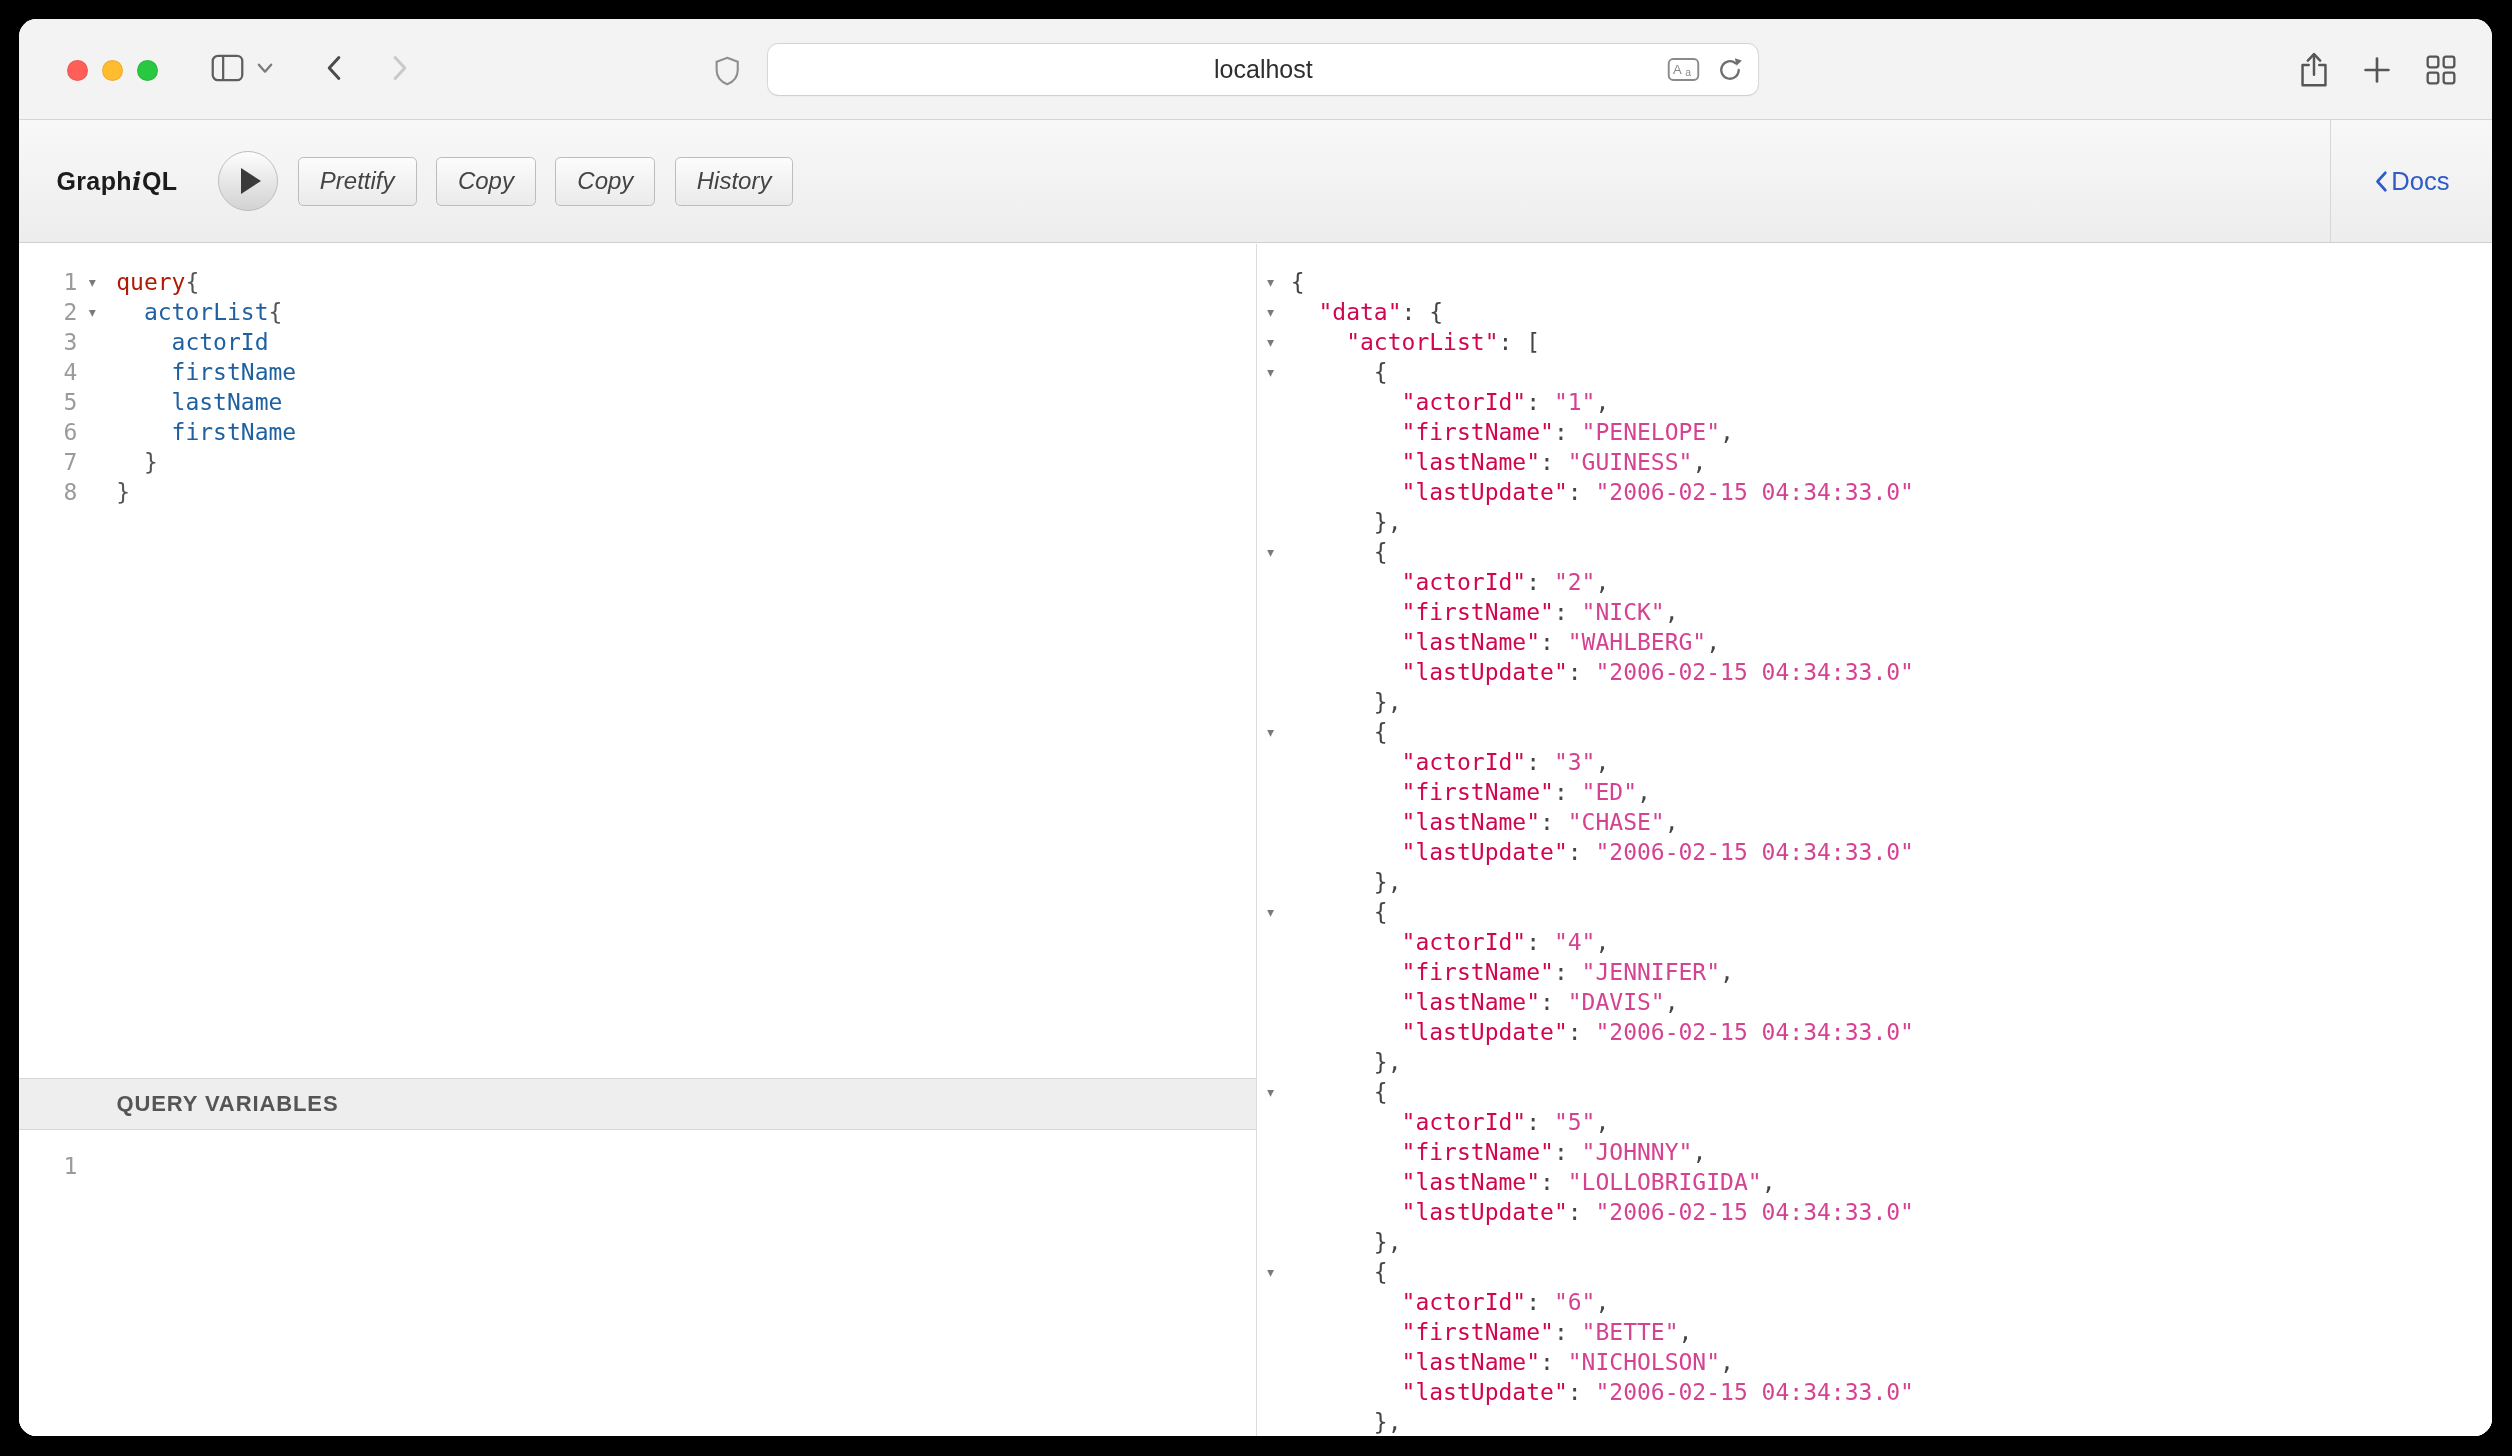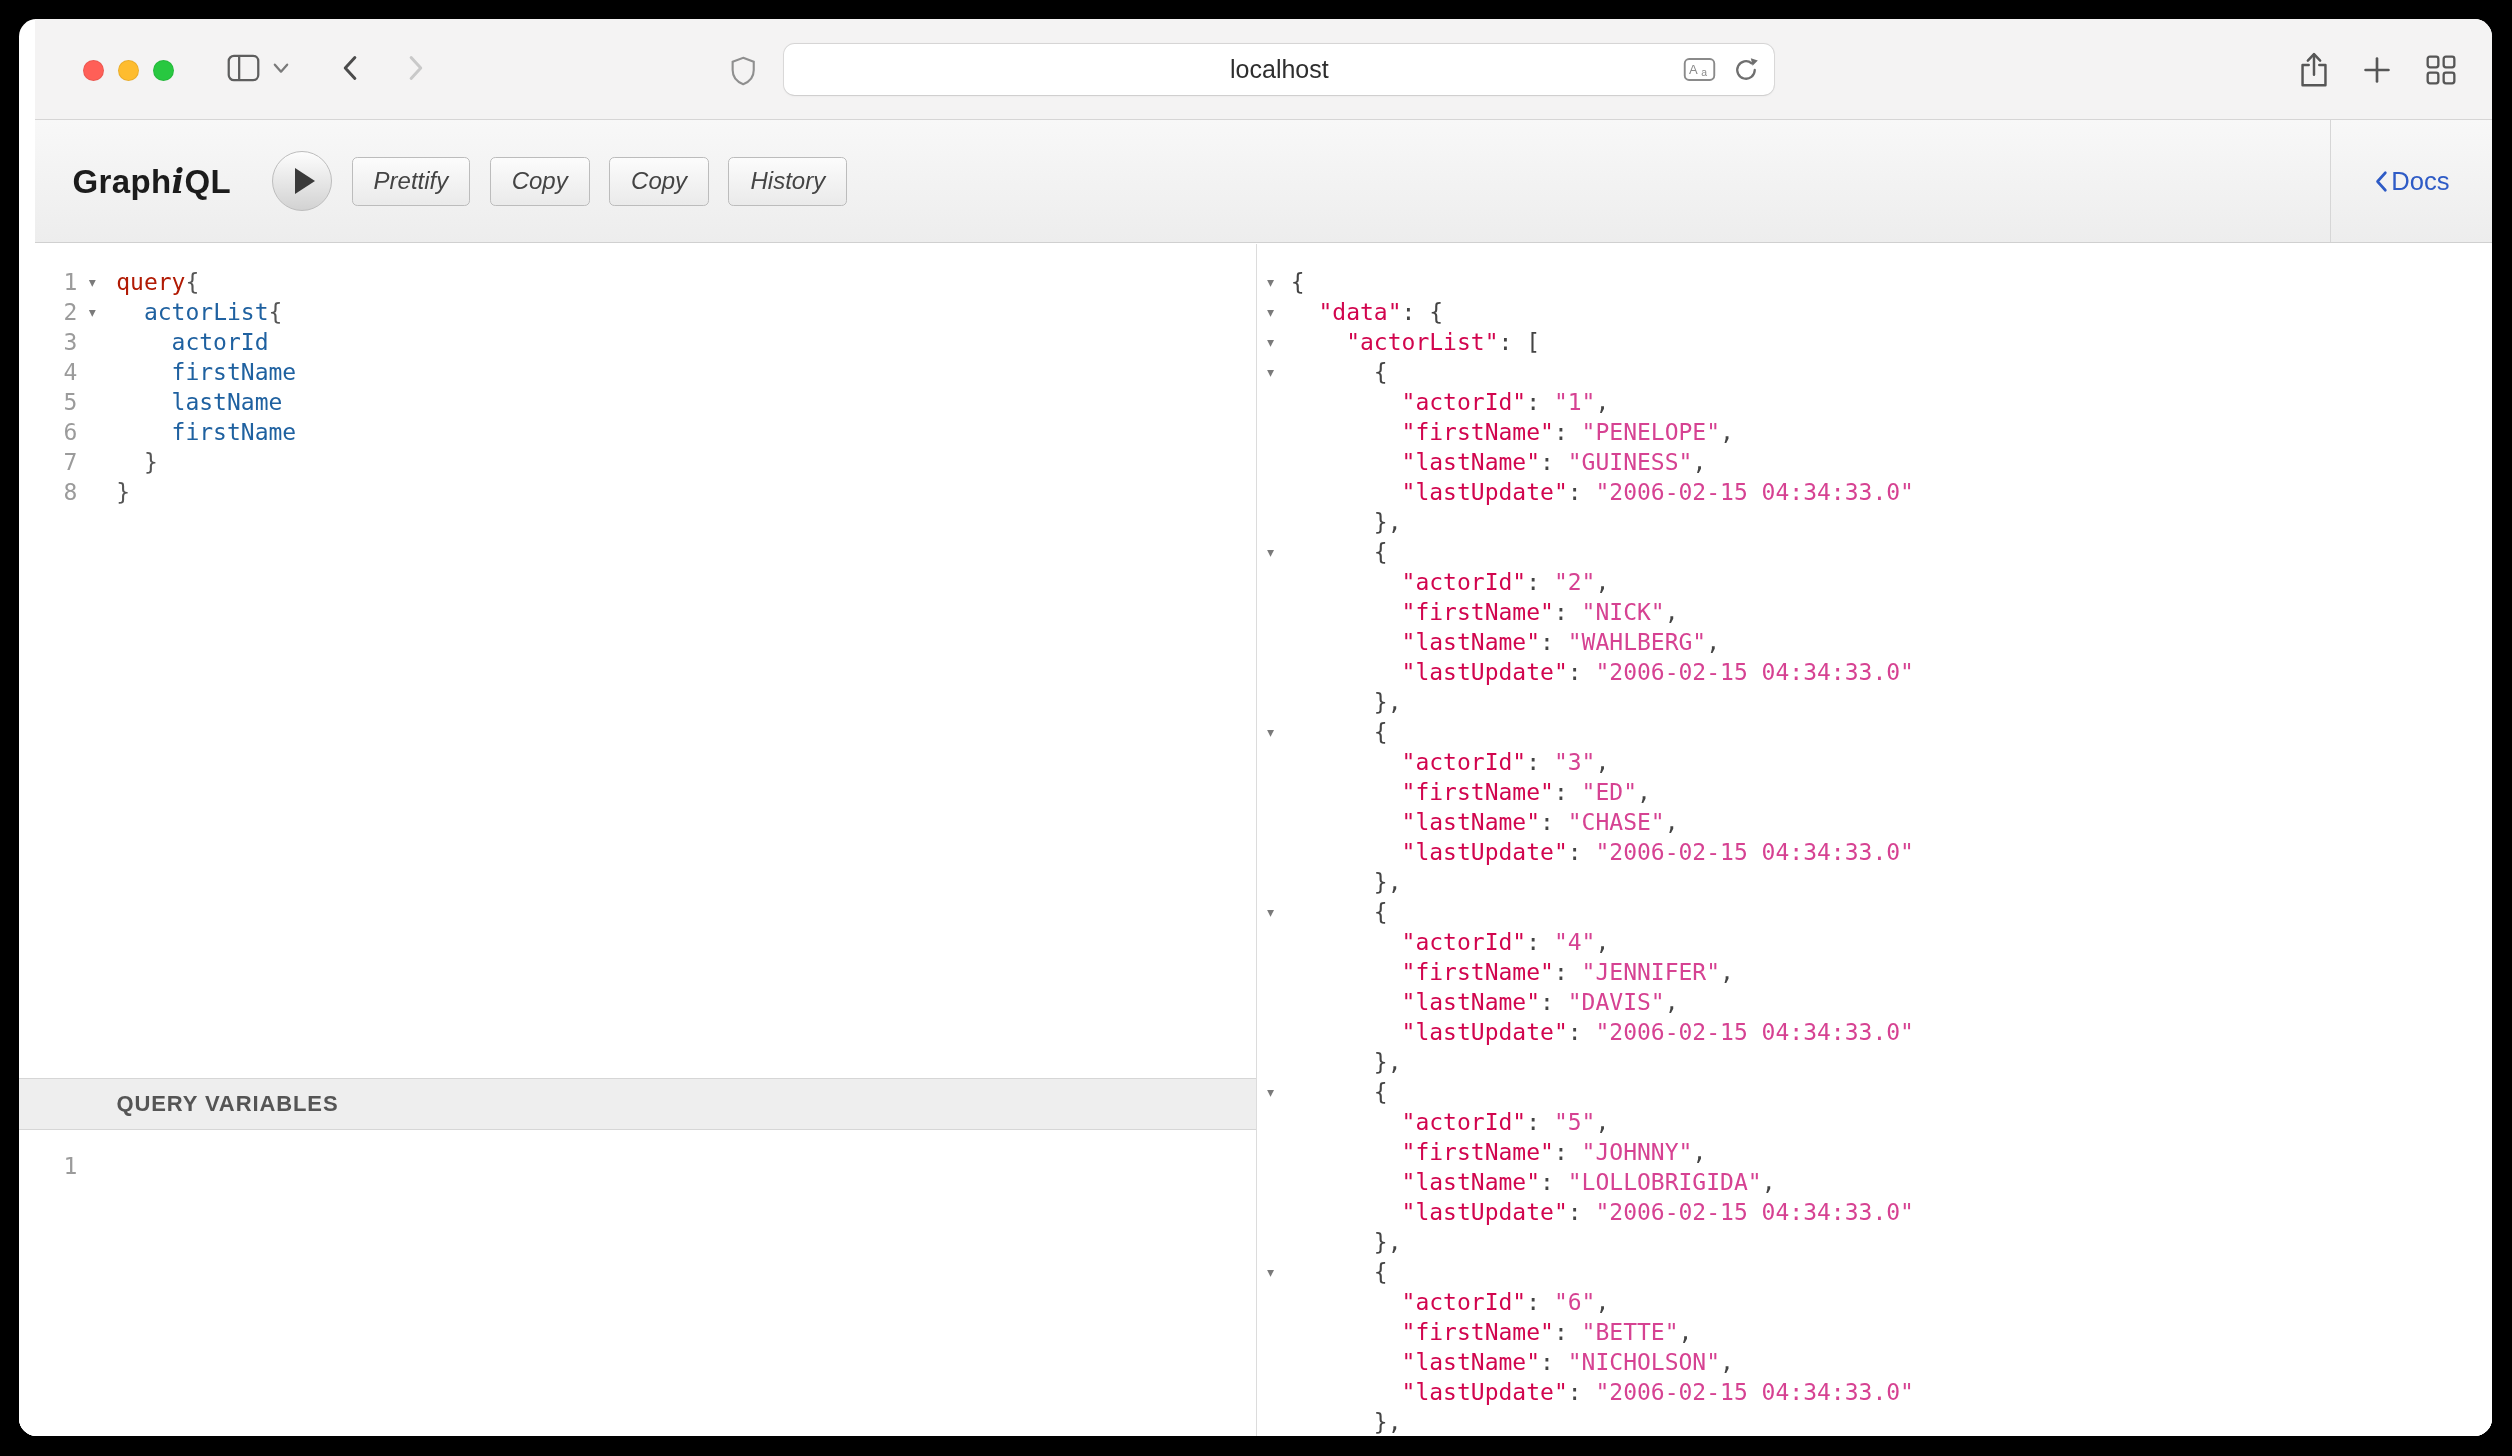--- a/index.html
+++ b/index.html
@@ -1,40 +1,40 @@
 <!DOCTYPE html>
 <html style="font-size:14px"><head>
 <meta charset="utf-8">
 <style>
   * { margin:0; padding:0; box-sizing:border-box; }
   html,body { width:2512px; height:1456px; background:#000; overflow:hidden;
               font-family:"Liberation Sans", sans-serif; }
   .window { position:absolute; left:19.4px; top:19.4px; width:2473px; height:1417px;
             background:#fff; border-radius:17.6px; overflow:hidden;
-            box-shadow:0 17.6px 53px rgba(0,0,0,0.5);padding-left:16px; }
+            box-shadow:0 17.6px 53px rgba(0,0,0,0.5); }
 
   
   .chrome { position:relative; height:101px; background:#f4f3f3; border-bottom:0.9px solid #d6d5d5; }
   .traffic { position:absolute; left:48px; top:41px; display:flex; gap:14px; }
   .dot { width:21px; height:21px; border-radius:50%; border:0.9px solid rgba(0,0,0,0.08); }
   .dot.red{background:#ff5f57} .dot.yel{background:#febc2e} .dot.grn{background:#28c840}
   .sb-group { position:absolute; left:192px; top:35px; display:flex; align-items:center; gap:12.3px; }
   .navbtn { position:absolute; top:35px; }
   .shield { position:absolute; left:695px; top:37px; }
   .urlbar { position:absolute; left:749px; top:25px; width:990px; height:51px; border-radius:10.6px;
             background:#fff; box-shadow:0 0 0 0.9px rgba(0,0,0,0.10), 0 0.9px 2.6px rgba(0,0,0,0.07);
             display:flex; align-items:center; justify-content:center; }
   .urltext { font-size:25px; color:#2e2e2e; }
   .url-icons { position:absolute; right:14px; top:0; height:51px; display:flex; align-items:center; gap:16px; }
   .right-icons { position:absolute; right:35px; top:32px; display:flex; align-items:center; gap:33px; }
 
   
   .gbar { position:relative; height:123px; background:linear-gradient(#f8f8f8,#ededed);
           border-bottom:0.9px solid #d0d0d0; display:flex; align-items:center; padding-left:37px; }
-  .glogo { font-size:33px; font-weight:600; color:#1c1c1c; letter-spacing:0.4px; }
+  .glogo { font-size:25px; font-weight:600; color:#1c1c1c; letter-spacing:0.4px; }
   .glogo em { font-family:"DejaVu Serif", serif; font-style:italic; font-weight:600; }
   .exec { margin-left:41px; width:60px; height:60px; border-radius:50%; flex:none;
           background:linear-gradient(#fdfdfd,#d2d2d2); border:0.9px solid #bdbdbd; position:relative; cursor:pointer; }
   .exec .tri { position:absolute; left:22px; top:16px; width:0; height:0;
                border-left:20px solid #3a3a3a; border-top:13.2px solid transparent; border-bottom:13.2px solid transparent; }
   .gbtn { margin-left:19.4px; font-family:inherit; font-size:24px; color:#444; cursor:pointer;
           background:linear-gradient(#fcfcfc,#eaeaea); border:0.9px solid #bcbcbc; border-radius:5.3px;
           padding:8.8px 21px; line-height:1.2;font-style:italic; }
   .gbtn:first-of-type { margin-left:42px; }
   .docs { position:absolute; right:0; top:0; bottom:0; width:162px; border-left:0.9px solid #d6d6d6;

